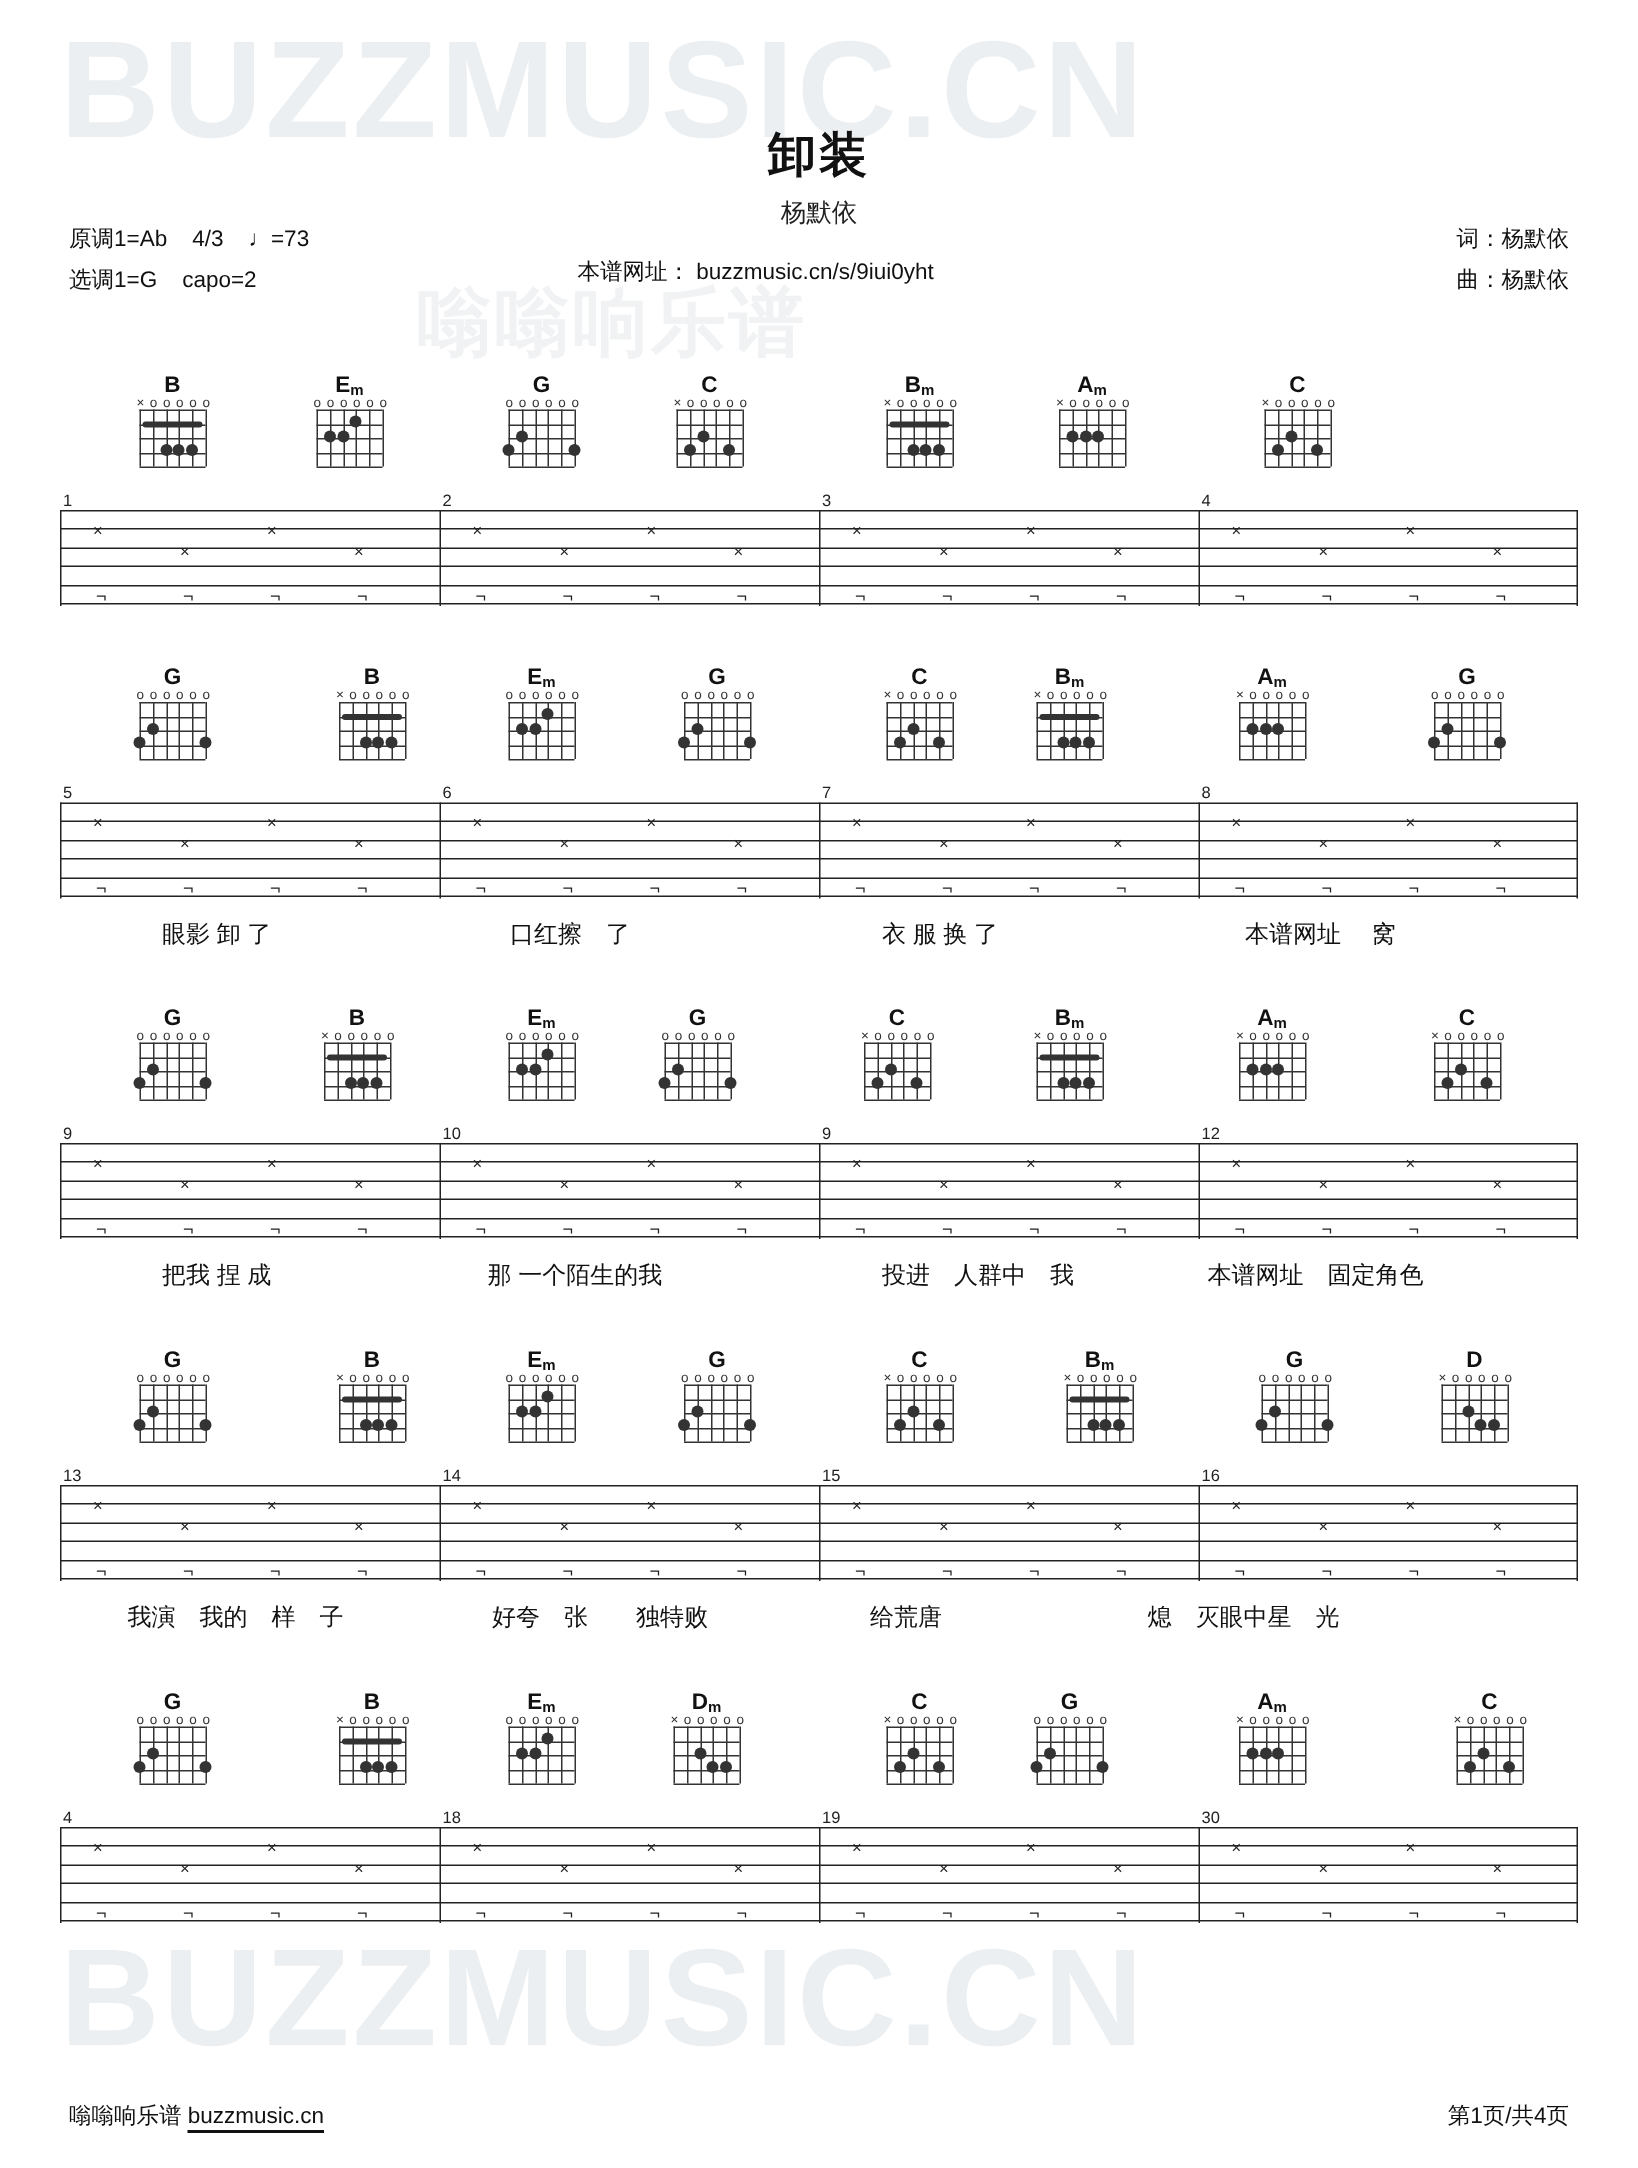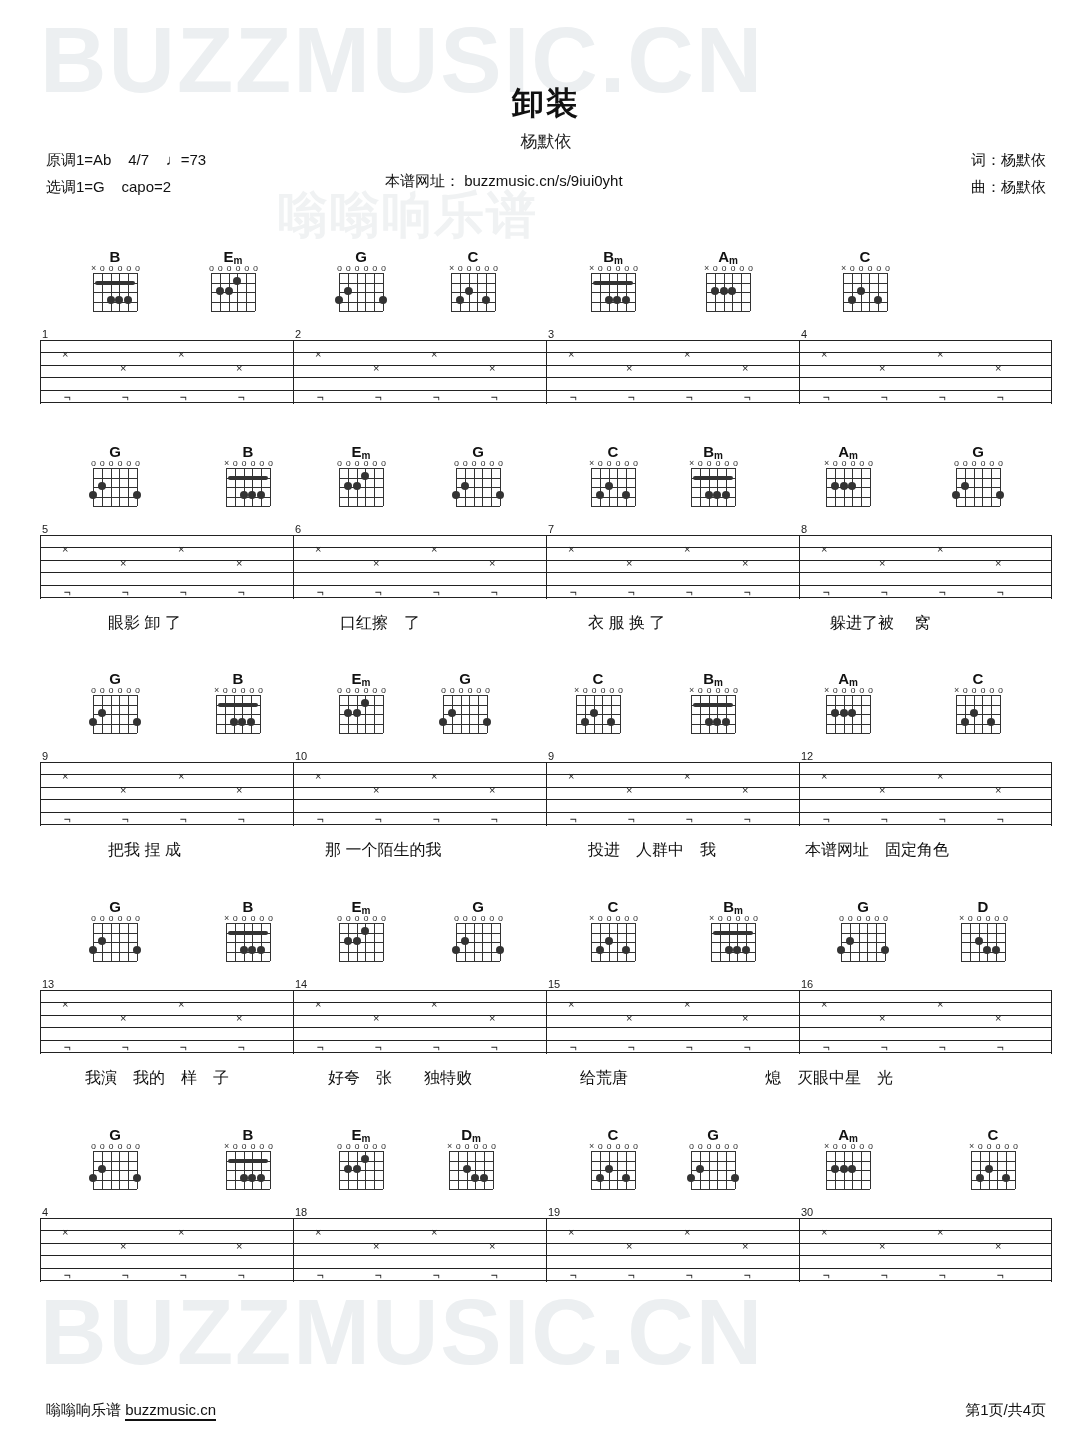--- a/index.html
+++ b/index.html
@@ -64,21 +64,21 @@
 <div class="wm wm-bottom">BUZZMUSIC.CN</div>
 <div class="wm wm-cn">嗡嗡响乐谱</div>
 
 <div class="title">卸装</div>
 <div class="artist">杨默依</div>
 
 <div class="meta-left">
   <div>
     <span>原调1=Ab</span>
     &nbsp;&nbsp;
-    <span>4/7</span>
+    <span>4/3</span>
     &nbsp;&nbsp;
     <span>♩=73</span>
   </div>
   <div>
     <span>选调1=G</span>
     &nbsp;&nbsp;
     <span>capo=2</span>
   </div>
 </div>
 
@@ -608,21 +608,21 @@
           <div class="xmark" style="left: 897px; top: 8px;">×</div>
           <div class="strum" style="left: 899px; top: 50px; transform: scaleX(-1);">⌐</div>
           <div class="xmark" style="left: 955px; top: 22px;">×</div>
           <div class="strum" style="left: 957px; top: 50px; transform: scaleX(-1);">⌐</div>
         </div>
       </div>
       <div class="lyrics">
         <div class="ly" style="left: 68px;">眼影 卸 了</div>
         <div class="ly" style="left: 300px;">口红擦　了</div>
         <div class="ly" style="left: 548px;">衣 服 换 了</div>
-        <div class="ly" style="left: 790px;">躲进了被　 窝</div>
+        <div class="ly" style="left: 790px;">本谱网址　 窝</div>
       </div>
     </div>
     <div class="system" style="top: 670px;">
       <div class="chordrow">
         <div class="chord" style="left: 42px;">
           <div class="cname">G</div>
           <div class="diagram">
             <div class="grid">
               <div class="v" style="left: 0px;"></div>
               <div class="v" style="left: 8.8px;"></div>

